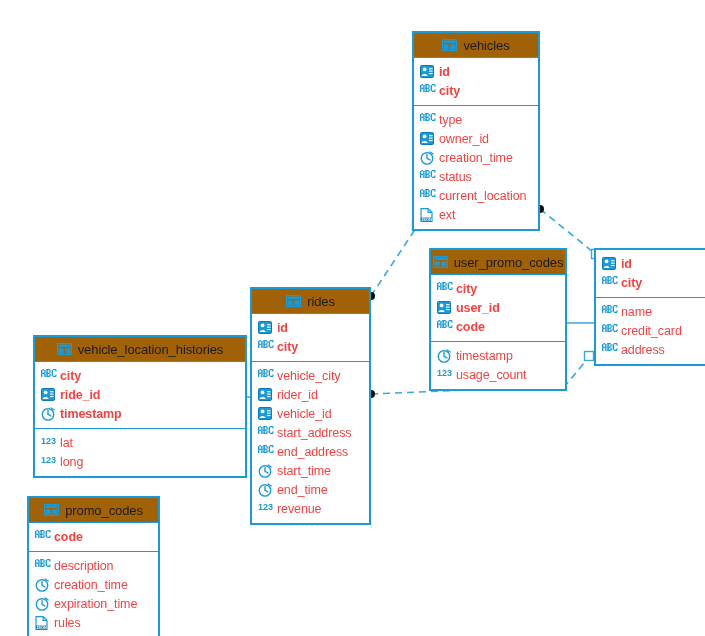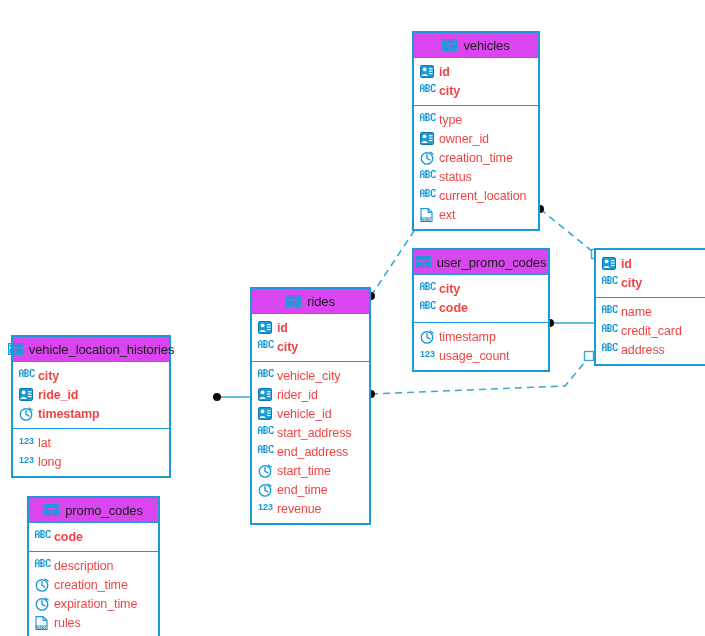--- a/index.html
+++ b/index.html
@@ -38,21 +38,21 @@
   }
   .entity-header {
     box-sizing: border-box;
     height: 25px;
     border-bottom: 1px solid #1b9ad6;
     display: flex;
     align-items: center;
     justify-content: center;
     gap: 6px;
     padding: 0 8px;
-    background: #d946ef;
+    background: #a16207;
   }
   .entity-title {
     font-size: 13px;
     color: #1b1b1b;
     white-space: nowrap;
     letter-spacing: -0.1px;
   }
   .field-group {
     box-sizing: border-box;
     padding: 4px 0 5px 0;
@@ -263,21 +263,21 @@
       <path d="M1 0.6 h7.1 L12 4.3 v9.1 H1 Z" fill="#ffffff" stroke="#1b9ad6" stroke-width="1.2"></path>
       <path d="M8.1 0.8 v3.6 h3.7" fill="none" stroke="#1b9ad6" stroke-width="1.2"></path>
       <rect x="1" y="9.6" width="11" height="4" fill="#1278b5"></rect>
       <text x="6.5" y="13.1" text-anchor="middle" font-family="Liberation Sans, sans-serif" font-size="3.9" font-weight="bold" fill="#ffffff">JSON</text>
     </svg>
             </span>
             <span class="field-label">ext</span>
           </div>
         </div>
       </div>
-      <div class="entity" style="left: 412px; top: 248px; width: 138px;">
+      <div class="entity" style="left: 429px; top: 248px; width: 138px;">
         <div class="entity-header">
           <span class="ic ic-table">
             <svg width="15" height="12" viewBox="0 0 15 12">
       <rect x="0.5" y="0.5" width="14" height="11" rx="1" fill="none" stroke="#1b9ad6" stroke-width="1.3"></rect>
       <rect x="1.6" y="1.6" width="11.8" height="2.4" fill="#1b9ad6"></rect>
       <rect x="1.6" y="5.3" width="5.1" height="5.1" fill="#1b9ad6"></rect>
       <rect x="8.3" y="5.3" width="5.1" height="5.1" fill="#1b9ad6"></rect>
     </svg>
           </span>
           <span class="entity-title">user_promo_codes</span>
@@ -299,20 +299,33 @@
                   <rect x="5.4" y="6.7" width="3.4" height="1.3"></rect>
         <rect x="11.8" y="0" width="3.4" height="1.3"></rect>
                   <rect x="10.6" y="1.1" width="1.4" height="5.8"></rect>
         <rect x="11.8" y="6.7" width="3.4" height="1.3"></rect>
                   <rect x="14.3" y="1.1" width="1.3" height="1.4"></rect>
         <rect x="14.3" y="5.5" width="1.3" height="1.4"></rect>
       </g>
     </svg>
             </span>
             <span class="field-label">city</span>
+          </div>
+          <div class="field key">
+            <span class="ic">
+              <svg width="14" height="13" viewBox="0 0 14 13">
+      <rect x="0.5" y="0.5" width="13" height="12" rx="1.2" fill="#1b9ad6" stroke="#1278b5" stroke-width="1"></rect>
+      <circle cx="4.6" cy="4.4" r="1.9" fill="#ffffff"></circle>
+      <path d="M1.5 11 C1.9 8.2 7.3 8.2 7.7 11 Z" fill="#ffffff"></path>
+      <rect x="9" y="3.2" width="3.6" height="1.1" fill="#ffffff"></rect>
+      <rect x="9" y="5.6" width="3.6" height="1.1" fill="#ffffff"></rect>
+      <rect x="9" y="8" width="3.6" height="1.1" fill="#ffffff"></rect>
+    </svg>
+            </span>
+            <span class="field-label">user_id</span>
           </div>
           <div class="field key">
             <span class="ic">
               <svg width="16" height="9" viewBox="0 0 16 9">
       <g fill="#1b9ad6">
         <rect x="0" y="1" width="1.4" height="7"></rect>
                   <rect x="3.2" y="1" width="1.4" height="7"></rect>
         <rect x="1.4" y="0" width="1.8" height="1.4"></rect>
                   <rect x="1.4" y="3.7" width="1.8" height="1.3"></rect>
         <rect x="5.4" y="0" width="3.4" height="1.3"></rect>
@@ -641,21 +654,21 @@
           <div class="field">
             <span class="ic">
               <svg width="17" height="9" viewBox="0 0 17 9">
       <text x="0" y="8" font-family="Liberation Sans, sans-serif" font-size="9" font-weight="bold" fill="#1b9ad6">123</text>
     </svg>
             </span>
             <span class="field-label">revenue</span>
           </div>
         </div>
       </div>
-      <div class="entity" style="left: 11px; top: 335px; width: 160px;">
+      <div class="entity" style="left: 33px; top: 335px; width: 214px;">
         <div class="entity-header">
           <span class="ic ic-table">
             <svg width="15" height="12" viewBox="0 0 15 12">
       <rect x="0.5" y="0.5" width="14" height="11" rx="1" fill="none" stroke="#1b9ad6" stroke-width="1.3"></rect>
       <rect x="1.6" y="1.6" width="11.8" height="2.4" fill="#1b9ad6"></rect>
       <rect x="1.6" y="5.3" width="5.1" height="5.1" fill="#1b9ad6"></rect>
       <rect x="8.3" y="5.3" width="5.1" height="5.1" fill="#1b9ad6"></rect>
     </svg>
           </span>
           <span class="entity-title">vehicle_location_histories</span>

